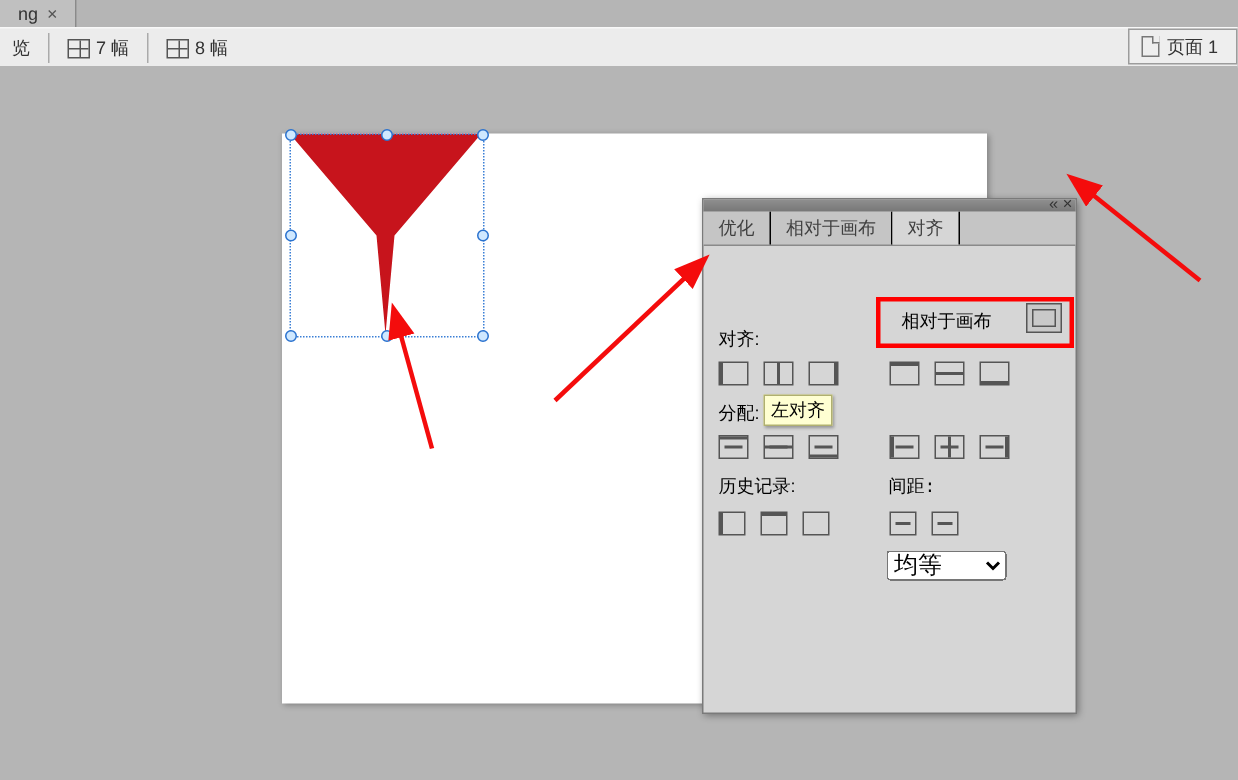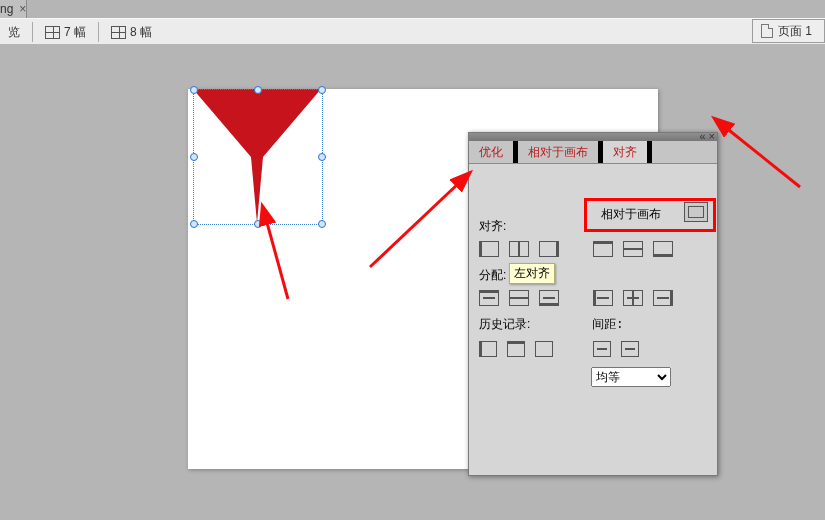--- a/index.html
+++ b/index.html
@@ -1,18 +1,18 @@
 <!DOCTYPE html>
 <html><head>
 <meta charset="utf-8">
 <style>
   html,body{margin:0;padding:0;width:825px;height:520px;background:#b5b5b5;font-family:"Microsoft YaHei",Arial,sans-serif;font-size:12px;color:#000;overflow:hidden;}
   .win{position:absolute;left:0;top:0;width:825px;height:520px;}
   
-  .doc-tab{position:absolute;left:0;top:0;height:18px;background:#c0c0c0;border:1px solid #8a8a8a;border-top:none;border-left:none;padding:0 0;line-height:18px;color:#333;display:flex;align-items:center;gap:6px;}
+  .doc-tab{position:absolute;left:0;top:0;height:18px;background:#c0c0c0;border:1px solid #8a8a8a;border-top:none;border-left:none;padding:0 12px;line-height:18px;color:#333;display:flex;align-items:center;gap:6px;}
   .doc-tab .x{color:#555;}
   
   .toolbar{position:absolute;left:0;top:18px;width:825px;height:26px;background:#ececec;border-top:1px solid #f8f8f8;border-bottom:1px solid #9c9c9c;display:flex;align-items:center;}
   .toolbar .tbtn{height:22px;padding:0 8px;display:flex;align-items:center;gap:4px;color:#333;}
   .toolbar .sep{width:1px;height:20px;background:#aaa;margin:0 4px;}
   .grid-ic{width:13px;height:11px;border:1px solid #555;position:relative;display:inline-block;}
   .grid-ic:before{content:"";position:absolute;left:50%;top:0;bottom:0;width:1px;background:#555;}
   .grid-ic:after{content:"";position:absolute;top:50%;left:0;right:0;height:1px;background:#555;}
   .page-tab-zone{position:absolute;right:0;top:18px;height:26px;display:flex;align-items:center;padding-left:43px;}
   .page-tab{height:22px;background:#eee;border:1px solid #9c9c9c;padding:0 12px 0 8px;display:flex;align-items:center;gap:5px;color:#333;}
@@ -24,21 +24,21 @@
   
   .sel-box{position:absolute;border:1px dotted #3a7fd6;}
   .handle{position:absolute;width:6px;height:6px;background:#cfe8ff;border:1px solid #2a72cf;border-radius:50%;margin:-4px;}
   .red-shape{position:absolute;}
   .red-shape svg{display:block;}
   
   .panel{position:absolute;left:468px;top:88px;width:248px;height:342px;background:#d6d6d6;border:1px solid #7a7a7a;box-shadow:1px 1px 5px rgba(0,0,0,.4);}
   .panel-titlebar{height:8px;background:linear-gradient(#8f8f8f,#777);position:relative;}
   .panel-titlebar .mini{position:absolute;right:2px;top:-3px;font-size:11px;color:#333;}
   .tabs{display:flex;height:22px;background:#c5c5c5;border-bottom:1px solid #8a8a8a;}
-  .tab{padding:0 10px;line-height:22px;font-size:12px;color:#b91c1c;border-right:5px solid #000000;}
+  .tab{padding:0 10px;line-height:22px;font-size:12px;color:#404040;border-right:1px solid #000000;}
   .tab.act{background:#d6d6d6;}
   .panel-body{padding:8px 10px;}
   .row{margin:4px 0 10px 0;}
   .row-lab{color:#000;margin-bottom:6px;}
   .row-icons{display:flex;gap:10px;}
   .icn{width:18px;height:14px;border:1px solid #555;background:#d6d6d6;position:relative;}
   .icn.sm{width:16px;}
   .icn:before,.icn:after{content:"";position:absolute;background:#555;}
   
   .al-l:before{left:0;top:0;bottom:0;width:2px;}
@@ -46,21 +46,21 @@
   .al-r:before{right:0;top:0;bottom:0;width:2px;}
   .al-t:before{left:0;right:0;top:0;height:2px;}
   .al-m:before{left:0;right:0;top:50%;height:2px;margin-top:-1px;}
   .al-b:before{left:0;right:0;bottom:0;height:2px;}
   .dist:after{left:3px;right:3px;top:50%;height:2px;margin-top:-1px;}
   .highlight-box{position:absolute;left:115px;top:34px;width:126px;height:28px;border:3px solid #ff0000;}
   .canvas-btn{position:absolute;left:215px;top:38px;width:22px;height:18px;border:1px solid #555;background:#c9c9c9;}
   .canvas-btn:before{content:"";position:absolute;inset:3px;border:1px solid #555;}
   .rel-lab{position:absolute;left:132px;top:42px;font-size:12px;}
   .tooltip{position:absolute;background:#ffffd2;border:1px solid #b0b070;padding:1px 4px;font-size:12px;box-shadow:1px 1px 2px rgba(0,0,0,.3);}
-  select.spacing{width:80px;height:20px;font-size:12px;font-family:Liberation Serif, serif;}
+  select.spacing{width:80px;height:20px;font-size:16px;font-family:Liberation Serif, serif;}
   
   .arrow{position:absolute;pointer-events:none;}
   .arrow svg{overflow:visible;}
 </style>
 </head>
 <body>
 
 <div class="win">
 
   <div class="doc-tab">

